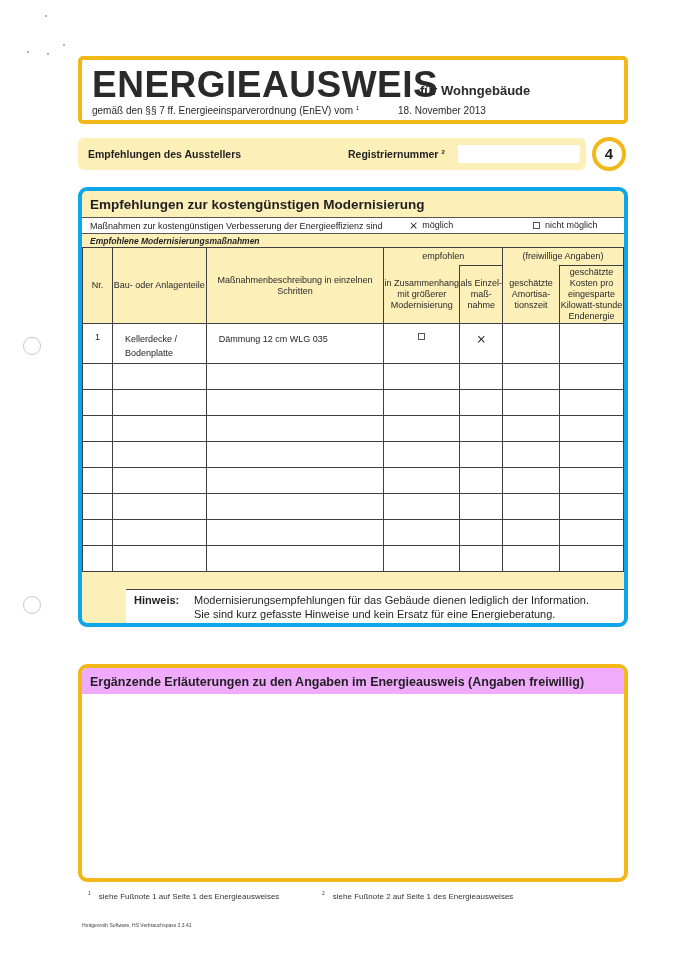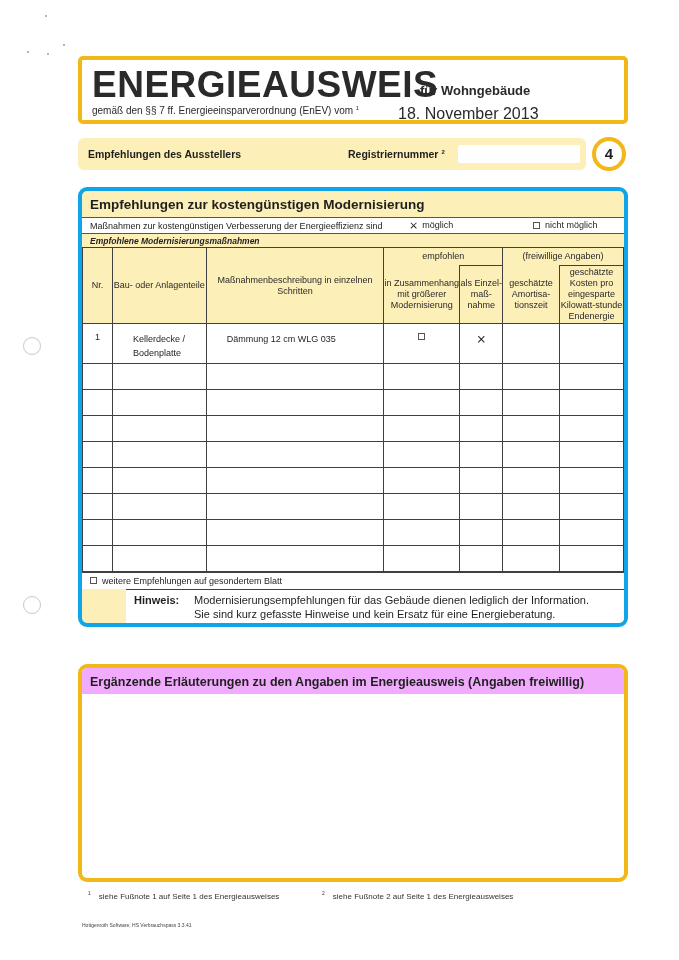--- a/index.html
+++ b/index.html
@@ -13,21 +13,21 @@
   .punch { position: absolute; width: 18px; height: 18px; border: 1px solid #c9c9c9; border-radius: 50%; background: #fff; }
 
   
   .hdr-box { position: absolute; left: 78px; top: 56px; width: 550px; height: 68px;
              border: 4px solid #f2b81a; border-radius: 5px; background: #fff; }
   .hdr-title { position: absolute; left: 10px; top: 4px; font-size: 37px; font-weight: bold;
                letter-spacing: 0.5px; color: #2a2a2a; }
   .hdr-sub { position: absolute; left: 338px; top: 23px; font-size: 13px; font-weight: bold; color: #2a2a2a; }
   .hdr-line { position: absolute; left: 10px; top: 45px; font-size: 10px; color: #2a2a2a; white-space: nowrap; }
   .hdr-line sup { font-size: 6px; vertical-align: super; }
-  .hdr-date { position: absolute; left: 316px; top: 45px; font-size: 16px; color: #2a2a2a; }
+  .hdr-date { position: absolute; left: 316px; top: 45px; font-size: 10px; color: #2a2a2a; }
 
   
   .bar { position: absolute; left: 78px; top: 138px; width: 508px; height: 32px;
          background: #fcefb8; border-radius: 6px; }
   .bar-left { position: absolute; left: 10px; top: 10px; font-size: 10.5px; font-weight: bold; }
   .bar-reg { position: absolute; left: 270px; top: 10px; font-size: 10.5px; font-weight: bold; }
   .bar-reg sup { font-size: 6px; }
   .bar-field { position: absolute; left: 380px; top: 7px; width: 122px; height: 18px; background: #ffffff; border-radius: 2px; }
   .badge { position: absolute; left: 592px; top: 137px; width: 34px; height: 34px; border: 4px solid #f2b81a;
            border-radius: 50%; background: #fff; text-align: center; line-height: 26px; font-size: 15px; font-weight: bold; }
@@ -45,21 +45,21 @@
   .xmark { display: inline-block; font-size: 11px; line-height: 10px; margin-right: 4px; vertical-align: -1px; }
   .sub-head { position: absolute; left: 8px; top: 45px; font-size: 8.5px; font-weight: bold; font-style: italic; }
 
   
   table.grid { position: absolute; left: 0; top: 56px; border-collapse: collapse; width: 542px; }
   table.grid td, table.grid th { border: 1px solid #404040; font-size: 9px; font-weight: normal; vertical-align: middle; }
   table.grid thead th { background: #fcefb8; text-align: center; line-height: 11px; color: #2a2a2a; }
   table.grid tbody td { background: #ffffff; height: 26px; }
   table.grid tbody tr.first td { height: 40px; vertical-align: top; padding-top: 8px; }
   table.grid td.num { text-align: center; }
-  table.grid td.txt { padding-left: 20px; line-height: 14px; }
+  table.grid td.txt { padding-left: 12px; line-height: 14px; }
   table.grid td.c { text-align: center; }
 
   .cb { display: inline-block; width: 7px; height: 7px; border: 1px solid #555; }
 
   .foot1 { position: absolute; left: 0; top: 381px; width: 542px; height: 17px; background: #fff;
            border-top: 1px solid #404040; font-size: 9px; }
   .foot1 span.t { position: absolute; left: 20px; top: 3px; }
   .foot1 .chk { position: absolute; left: 8px; top: 4px; }
   .hint { position: absolute; left: 0; top: 398px; width: 542px; height: 34px; background: #fff;
           border-top: 1px solid #404040; font-size: 11px; margin-left: 44px; }
@@ -234,24 +234,20 @@
           <td></td>
           <td></td>
           <td></td>
           <td></td>
           <td></td>
           <td></td>
         </tr>
     </tbody>
   </table>
 
-  <div class="foot1">
-    <span class="chk"></span>
-    <span class="t">weitere Empfehlungen auf gesondertem Blatt</span>
-  </div>
 
   <div class="hint">
     <span class="lbl">Hinweis:</span>
     <span class="l1">Modernisierungsempfehlungen für das Gebäude dienen lediglich der Information.</span>
     <span class="l2">Sie sind kurz gefasste Hinweise und kein Ersatz für eine Energieberatung.</span>
   </div>
 
   <div class="more">
     <span class="l1">Genauere Angaben zu den Empfehlungen sind</span>
     <span class="l2">erhältlich bei/unter:</span>

